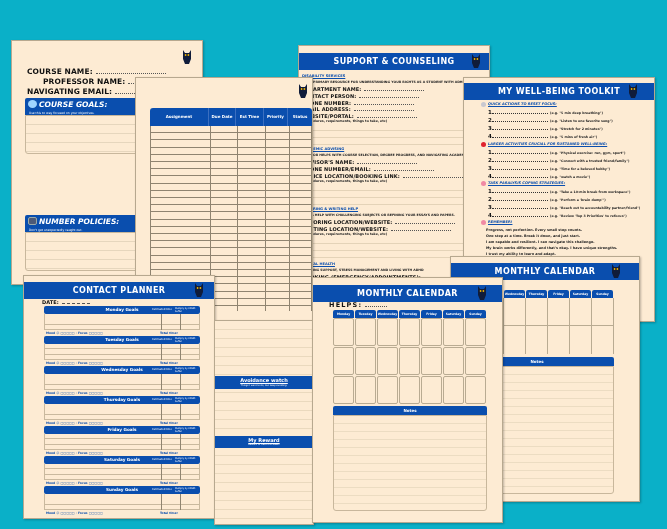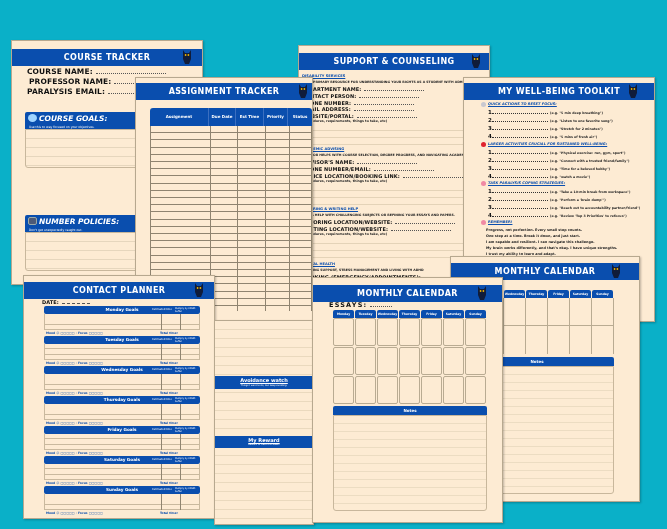--- a/index.html
+++ b/index.html
@@ -39,34 +39,33 @@
 
   .num { position: absolute; font-weight: bold; font-size: 5.5px; color: #111; }
   .wline { position: absolute; height: 5px; border-bottom: 1px dotted #333; }
   .blue-lbl { position: absolute; font-size: 3.6px; font-weight: bold; color: #0a4eae; text-decoration: underline; white-space: nowrap; }
   .bullet { position: absolute; width: 5px; height: 5px; border-radius: 50%; }
 </style>
 </head>
 <body>
 
 <div class="page" style="left:11px;top:40px;width:192px;height:245px;">
-  <div class="banner" style="top:8px;"><span>COURSE TRACKER</span></div>
   <div class="cat" style="top:9px;right:10px;">
       <svg viewBox="0 0 10 14">
         <path d="M1 0 L3 3 L7 3 L9 0 L9 9 L7 14 L3 14 L1 9 Z" fill="#101c3a"></path>
         <circle cx="3.6" cy="5" r="0.9" fill="#f0b400"></circle>
         <circle cx="6.4" cy="5" r="0.9" fill="#f0b400"></circle>
       </svg>
     </div>
 
   <div class="lbl" style="left:15px;top:26px;"><span>COURSE NAME:</span><span class="dots"></span></div>
-  <div class="lbl" style="left:17px;top:36px;"><span>PROFESSOR NAME:</span><span class="dots"></span></div>
-  <div class="lbl" style="left:15px;top:46px;"><span>PARALYSIS EMAIL:</span><span class="dots"></span></div>
-
-  <div style="position:absolute;left:13px;right:8px;top:57px;height:56px;margin-top:14px;">
+  <div class="lbl" style="left:31px;top:36px;"><span>PROFESSOR NAME:</span><span class="dots"></span></div>
+  <div class="lbl" style="left:15px;top:46px;"><span>NAVIGATING EMAIL:</span><span class="dots"></span></div>
+
+  <div style="position:absolute;left:13px;right:8px;top:57px;height:56px;">
     <div class="sect-head" style="top:0;height:17px;">
       <div class="sect-icon" style="background:#9fd4ff;border-radius:50%;"></div>
       <div class="t">COURSE GOALS:</div>
       <div class="s">Use this to stay focused on your objectives.</div>
     </div>
     <div class="sect-box" style="top:17px;height:39px;"></div>
   </div>
 
 
   <div style="position:absolute;left:13px;right:8px;top:174px;height:56px;">
@@ -177,21 +176,20 @@
   <div class="bullet" style="left:17px;top:142px;background:#f08aa4;"></div>
   <div class="blue-lbl" style="left:24px;top:142px;">REMEMBER!</div>
   <div class="tiny" style="left:22px;top:150px;font-size:3.4px;">Progress, not perfection. Every small step counts.</div>
   <div class="tiny" style="left:22px;top:156px;font-size:3.4px;">One step at a time. Break it down, and just start.</div>
   <div class="tiny" style="left:22px;top:162px;font-size:3.4px;">I am capable and resilient. I can navigate this challenge.</div>
   <div class="tiny" style="left:22px;top:168px;font-size:3.4px;">My brain works differently, and that's okay. I have unique strengths.</div>
   <div class="tiny" style="left:22px;top:174px;font-size:3.4px;">I trust my ability to learn and adapt.</div>
 </div>
 
 <div class="page" style="left:135px;top:77px;width:178px;height:245px;">
-  <div class="banner" style="top:5px;"><span>ASSIGNMENT TRACKER</span></div>
   <div class="cat" style="top:6px;right:4px;">
       <svg viewBox="0 0 10 14">
         <path d="M1 0 L3 3 L7 3 L9 0 L9 9 L7 14 L3 14 L1 9 Z" fill="#101c3a"></path>
         <circle cx="3.6" cy="5" r="0.9" fill="#f0b400"></circle>
         <circle cx="6.4" cy="5" r="0.9" fill="#f0b400"></circle>
       </svg>
     </div>
 
   <div style="position:absolute;left:14px;top:30px;width:162px;height:203px;">
     <div class="th-row">
@@ -345,21 +343,21 @@
 
 <div class="page" style="left:312px;top:277px;width:191px;height:246px;">
   <div class="banner" style="top:7px;"><span>MONTHLY CALENDAR</span></div>
   <div class="cat" style="top:8px;right:15px;">
       <svg viewBox="0 0 10 14">
         <path d="M1 0 L3 3 L7 3 L9 0 L9 9 L7 14 L3 14 L1 9 Z" fill="#101c3a"></path>
         <circle cx="3.6" cy="5" r="0.9" fill="#f0b400"></circle>
         <circle cx="6.4" cy="5" r="0.9" fill="#f0b400"></circle>
       </svg>
     </div>
-  <div class="lbl" style="left:16px;top:23px;font-size:6.5px;letter-spacing:1.2px;"><span>ESSAYS:</span><span class="dots" style="width:22px;"></span></div>
+  <div class="lbl" style="left:16px;top:23px;font-size:6.5px;letter-spacing:1.2px;"><span>HELPS:</span><span class="dots" style="width:22px;"></span></div>
 
   <div class="cal-head" style="left:20px;top:32px;width:21px;">Monday</div>
   <div class="cal-head" style="left:42px;top:32px;width:21px;">Tuesday</div>
   <div class="cal-head" style="left:64px;top:32px;width:21px;">Wednesday</div>
   <div class="cal-head" style="left:86px;top:32px;width:21px;">Thursday</div>
   <div class="cal-head" style="left:108px;top:32px;width:21px;">Friday</div>
   <div class="cal-head" style="left:130px;top:32px;width:21px;">Saturday</div>
   <div class="cal-head" style="left:152px;top:32px;width:21px;">Sunday</div>
 
   <div style="position:absolute;left:20px;top:40px;width:154px;height:86px;">

